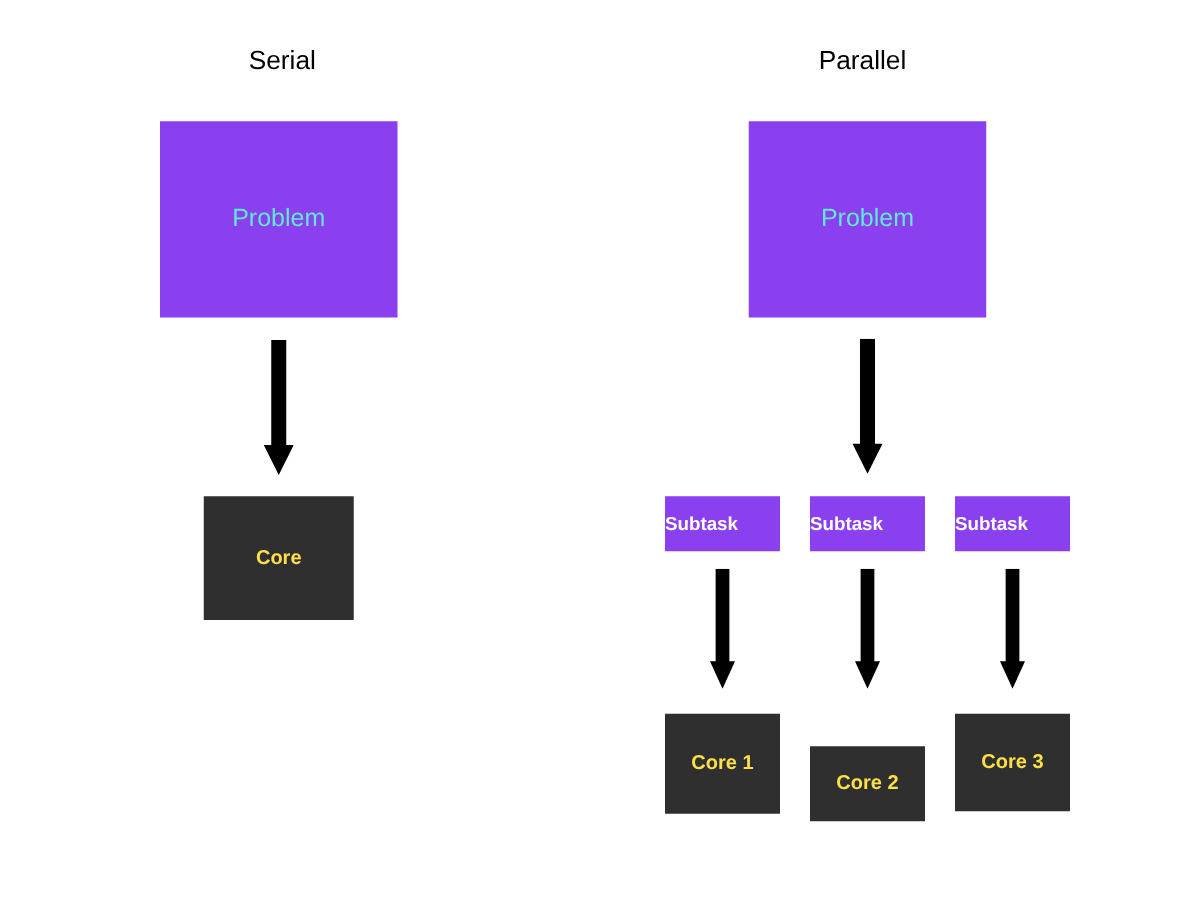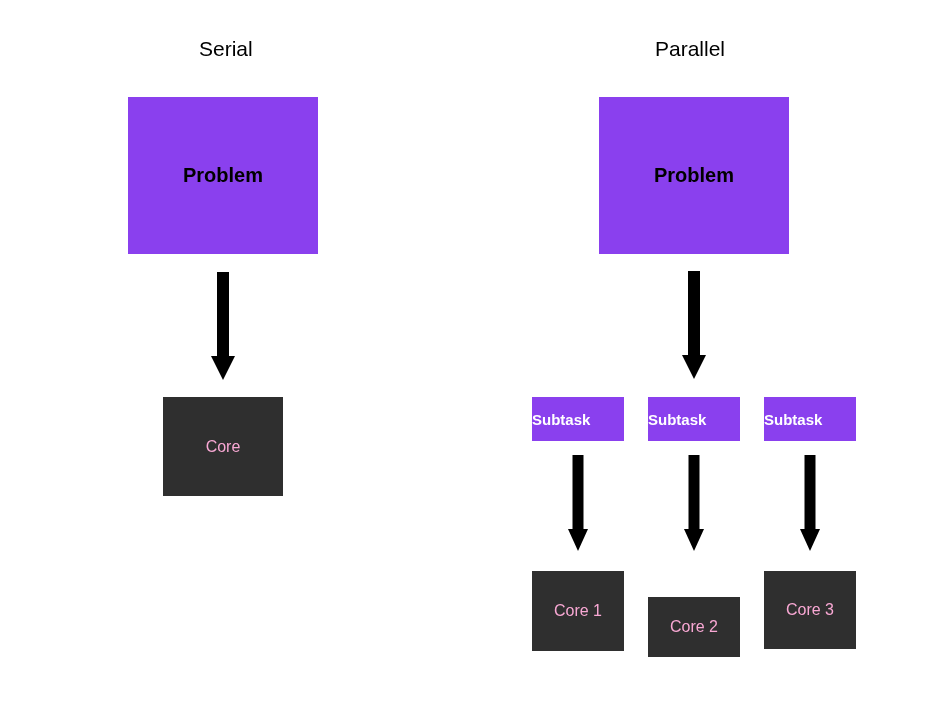--- a/index.html
+++ b/index.html
@@ -13,40 +13,40 @@
     overflow: hidden;
   }
   .abs { position: absolute; }
   .heading {
     font-size: 21px;
     color: #000;
     font-weight: 400;
   }
   .problem-box {
     background: #8a40ee;
-    color: #000000;
-    font-weight: 700;
+    color: #5eead4;
+    font-weight: 400;
     font-size: 20px;
     display: flex;
     align-items: center;
     justify-content: center;
   }
   .subtask-box {
     background: #8a40ee;
     color: #fff;
     font-weight: 700;
     font-size: 15px;
     display: flex;
     align-items: center;
     justify-content: flex-start;
   }
   .core-box {
     background: #2f2f2f;
-    color: #f9a8d4;
-    font-weight: 400;
+    color: #fde047;
+    font-weight: 700;
     font-size: 16px;
     display: flex;
     align-items: center;
     justify-content: center;
   }
   .arrow svg { display: block; }
 </style>
 </head>
 <body>
 

